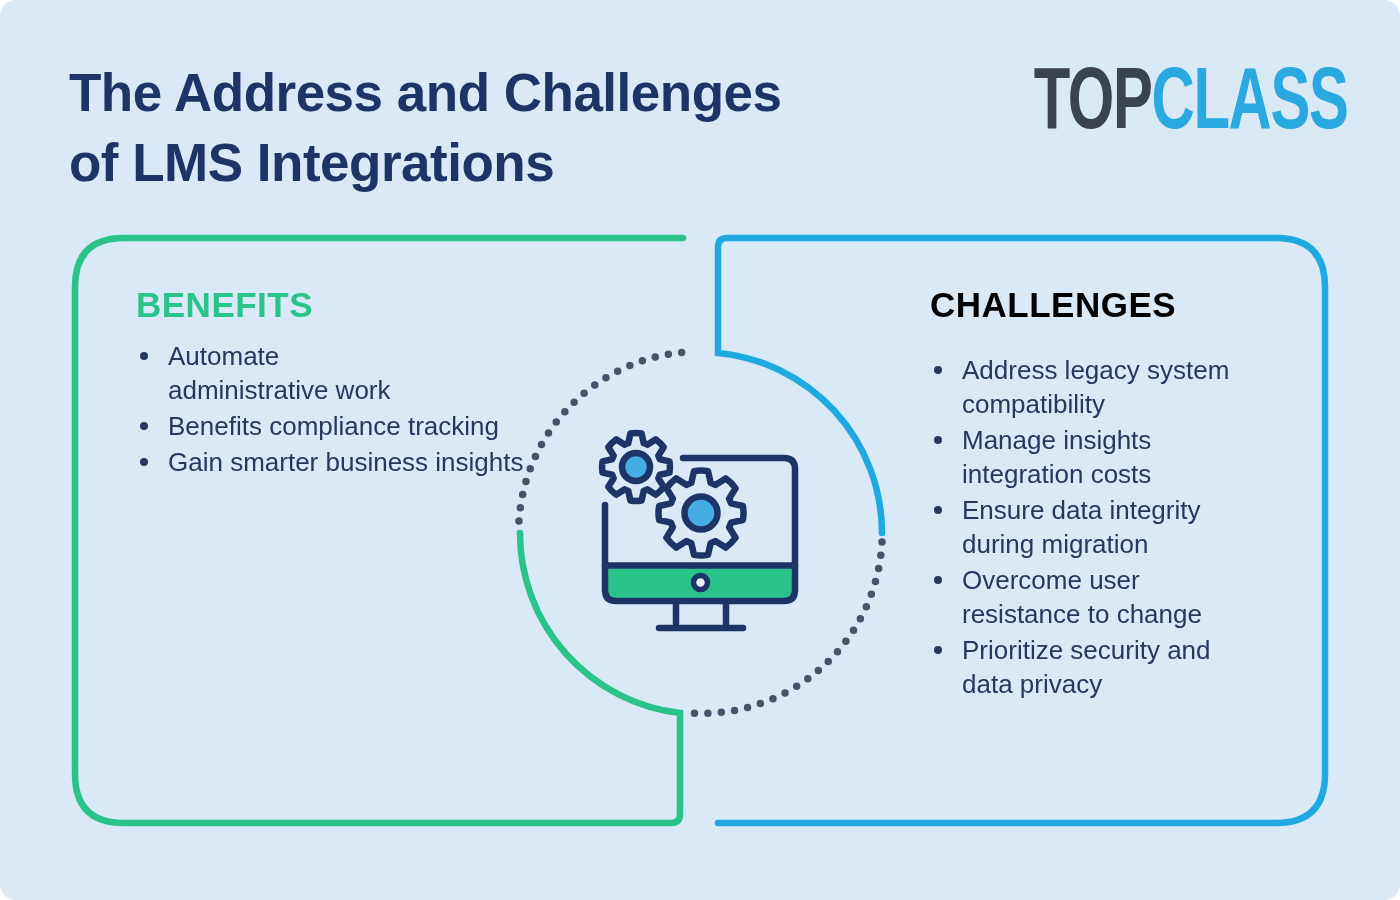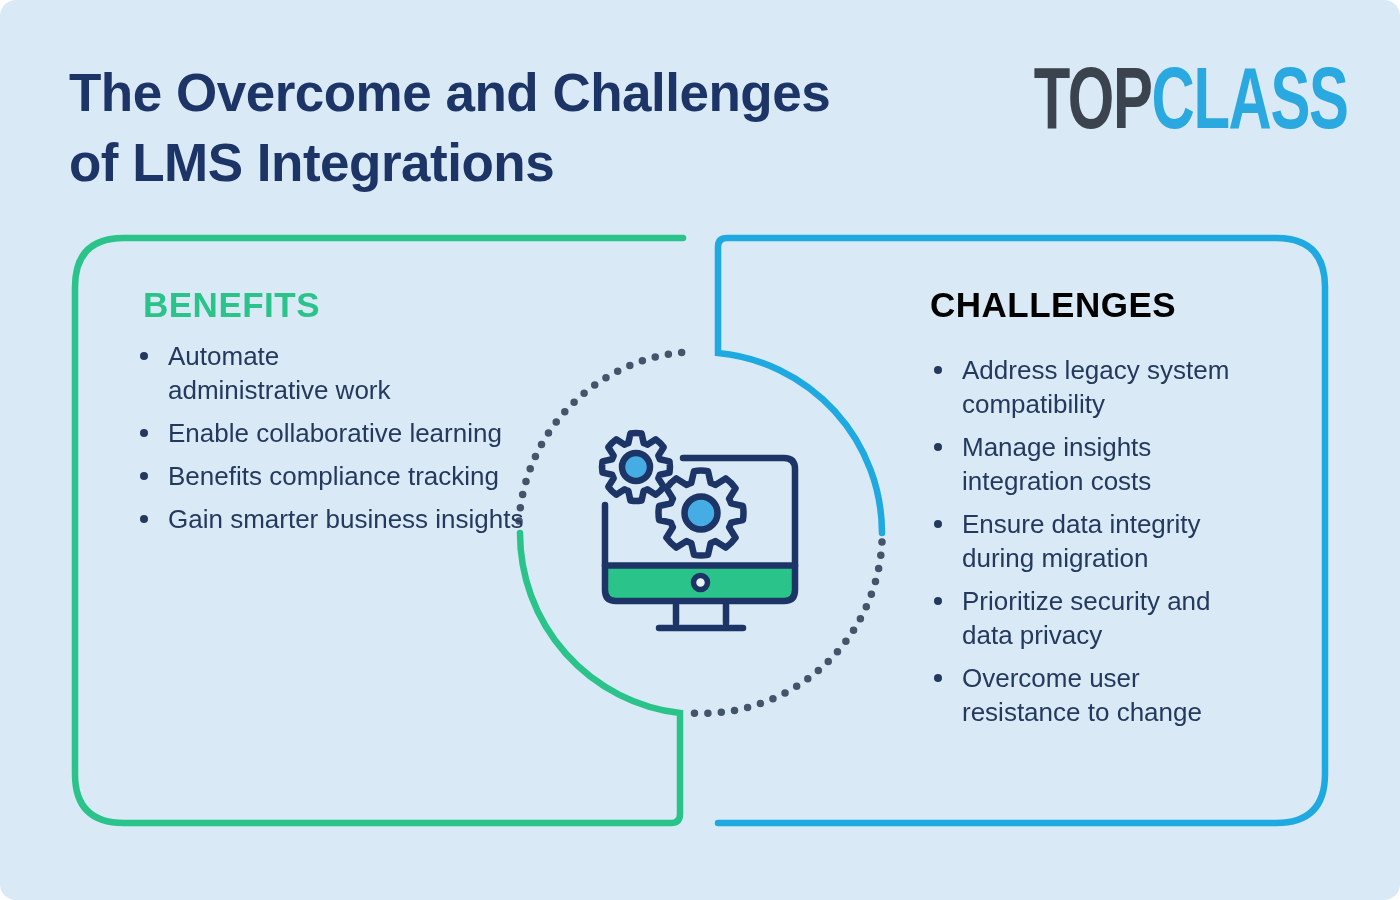--- a/index.html
+++ b/index.html
@@ -30,27 +30,27 @@
   .logo-top{color:#3B434E;}
   .logo-class{color:#29A9E0;}
 
   .svg-layer{position:absolute;left:0;top:0;width:1400px;height:900px;}
 
   .panel-heading{
     position:absolute;margin:0;
     font-size:35px;line-height:38px;font-weight:bold;
     letter-spacing:0.5px;
   }
-  .benefits-heading{left:143px;top:286px;color:#2AC48B;}
+  .benefits-heading{left:136px;top:286px;color:#2AC48B;}
   .challenges-heading{left:930px;top:286px;color:#000000;}
 
   .item-list{
     position:absolute;
     margin:0;padding:0;list-style:none;
-    display:flex;flex-direction:column;gap:9px;
+    display:flex;flex-direction:column;gap:2px;
   }
   .benefits-list{left:136px;top:339px;width:490px;}
   .challenges-list{left:930px;top:353px;width:370px;}
   .item-list li{
     position:relative;
     padding-left:32px;
     font-size:26px;line-height:34px;
     color:#24395E;
     white-space:pre-line;
   }
@@ -59,21 +59,21 @@
     position:absolute;left:4px;top:13px;
     width:8px;height:8px;border-radius:50%;
     background:#24395E;
   }
 </style>
 </head>
 <body>
 
 <div class="canvas">
 
-  <h1 class="page-title">The Overcome and Challenges
+  <h1 class="page-title">The Address and Challenges
 of LMS Integrations</h1>
 
   <div class="brand-logo">
     <span class="logo-top">TOP</span><span class="logo-class">CLASS</span>
   </div>
 
   <svg class="svg-layer" viewBox="0 0 1400 900" fill="none">
 
     <path d="M 683 238 H 124 Q 75 238 75 287 V 774 Q 75 823 124 823 H 671 Q 680 823 680 814 V 713 A 181 181 0 0 1 520 533" stroke="#2AC48B" stroke-width="6.5" stroke-linecap="round" fill="none"></path>
 
@@ -98,32 +98,31 @@
       <circle cx="636" cy="467" r="14" fill="#45ADE3"></circle>
       <path id="gear-large" fill="#D9E9F6" d="M 694.0 471.1 A 42.5 42.5 0 0 1 708.0 471.1 L 710.7 483.0 A 31.5 31.5 0 0 1 715.3 484.9 L 725.7 478.4 A 42.5 42.5 0 0 1 735.6 488.3 L 729.1 498.7 A 31.5 31.5 0 0 1 731.0 503.3 L 742.9 506.0 A 42.5 42.5 0 0 1 742.9 520.0 L 731.0 522.7 A 31.5 31.5 0 0 1 729.1 527.3 L 735.6 537.7 A 42.5 42.5 0 0 1 725.7 547.6 L 715.3 541.1 A 31.5 31.5 0 0 1 710.7 543.0 L 708.0 554.9 A 42.5 42.5 0 0 1 694.0 554.9 L 691.3 543.0 A 31.5 31.5 0 0 1 686.7 541.1 L 676.3 547.6 A 42.5 42.5 0 0 1 666.4 537.7 L 672.9 527.3 A 31.5 31.5 0 0 1 671.0 522.7 L 659.1 520.0 A 42.5 42.5 0 0 1 659.1 506.0 L 671.0 503.3 A 31.5 31.5 0 0 1 672.9 498.7 L 666.4 488.3 A 42.5 42.5 0 0 1 676.3 478.4 L 686.7 484.9 A 31.5 31.5 0 0 1 691.3 483.0 L 694.0 471.1 Z"></path>
       <circle cx="701" cy="513" r="16.5" fill="#45ADE3"></circle>
     </g>
   </svg>
 
   <h2 class="panel-heading benefits-heading">BENEFITS</h2>
   <ul class="item-list benefits-list">
     <li>Automate
 administrative work</li>
-    <li>Enable collaborative learning</li>
     <li>Benefits compliance tracking</li>
     <li>Gain smarter business insights</li>
   </ul>
 
   <h2 class="panel-heading challenges-heading">CHALLENGES</h2>
   <ul class="item-list challenges-list">
     <li>Address legacy system
 compatibility</li>
     <li>Manage insights
 integration costs</li>
     <li>Ensure data integrity
 during migration</li>
+    <li>Overcome user
+resistance to change</li>
     <li>Prioritize security and
 data privacy</li>
-    <li>Overcome user
-resistance to change</li>
   </ul>
 
 </div>
 
 </body></html>

